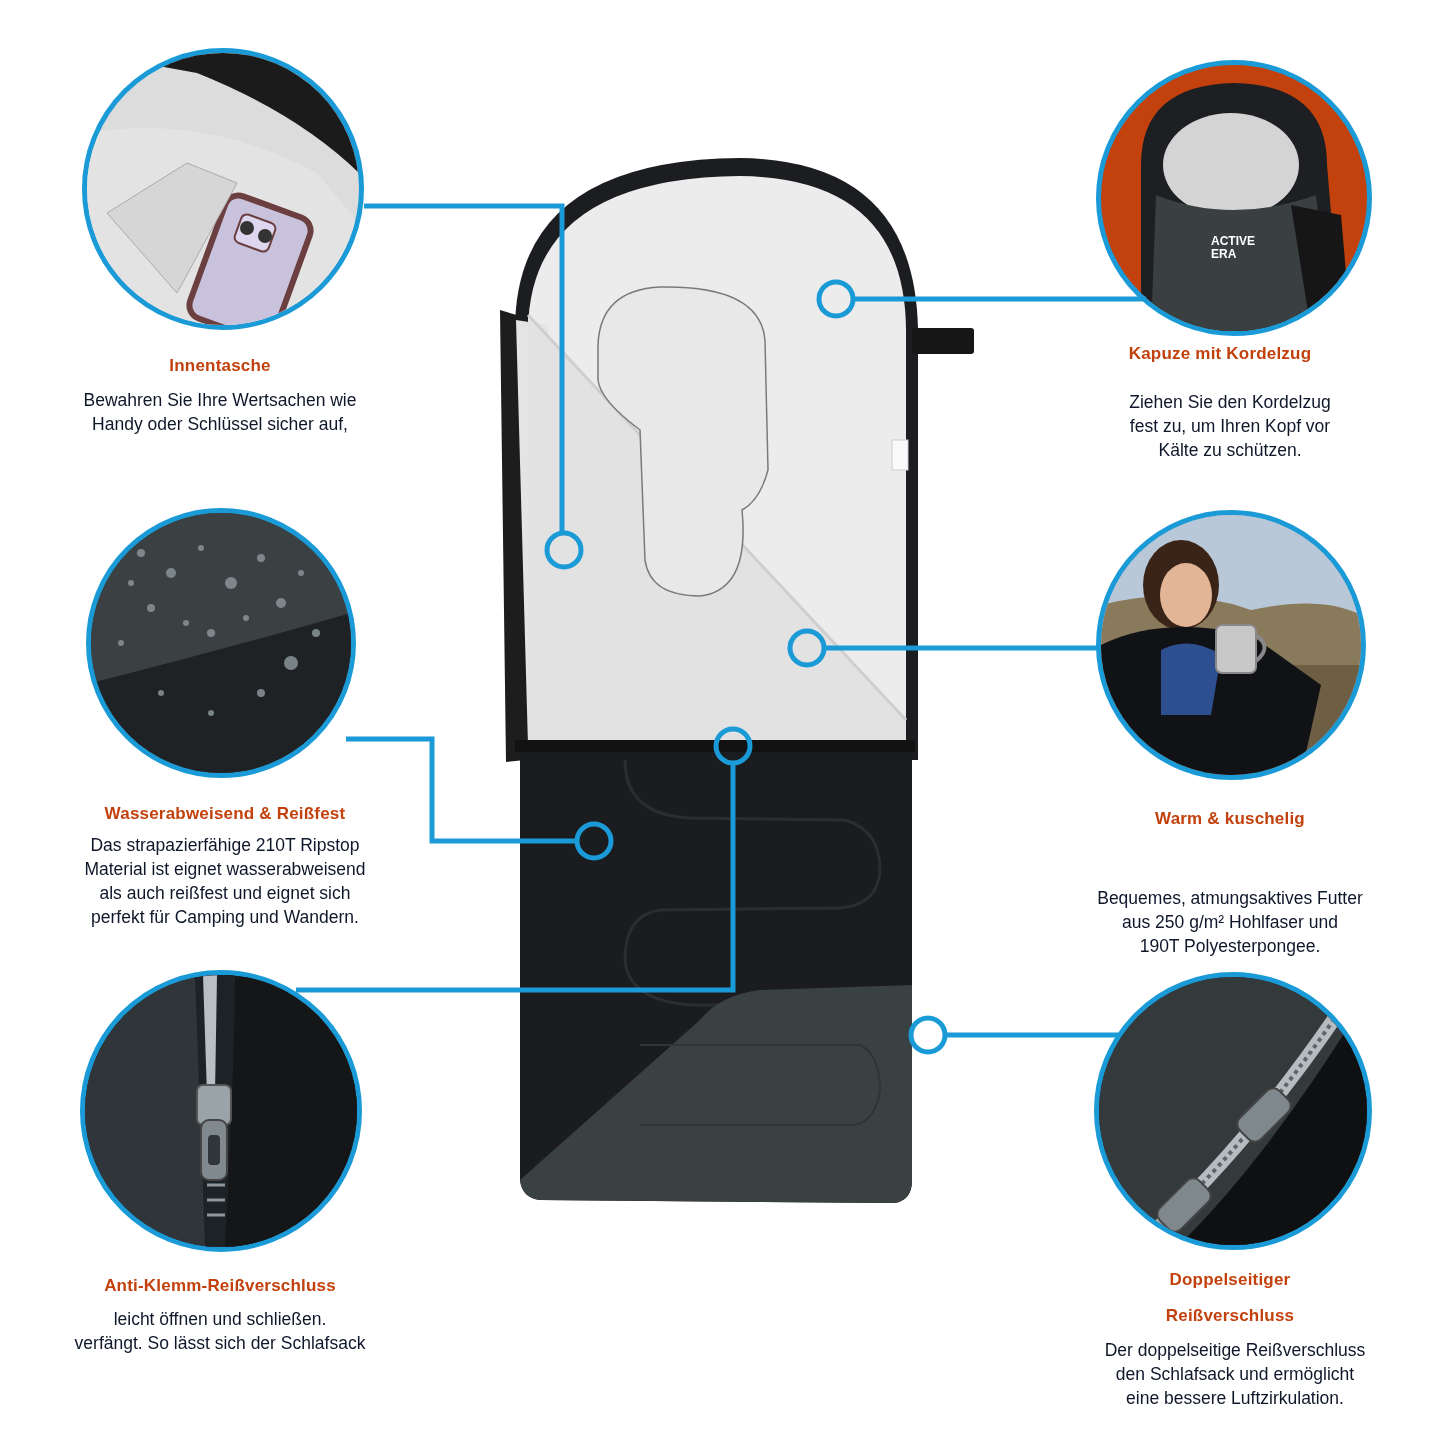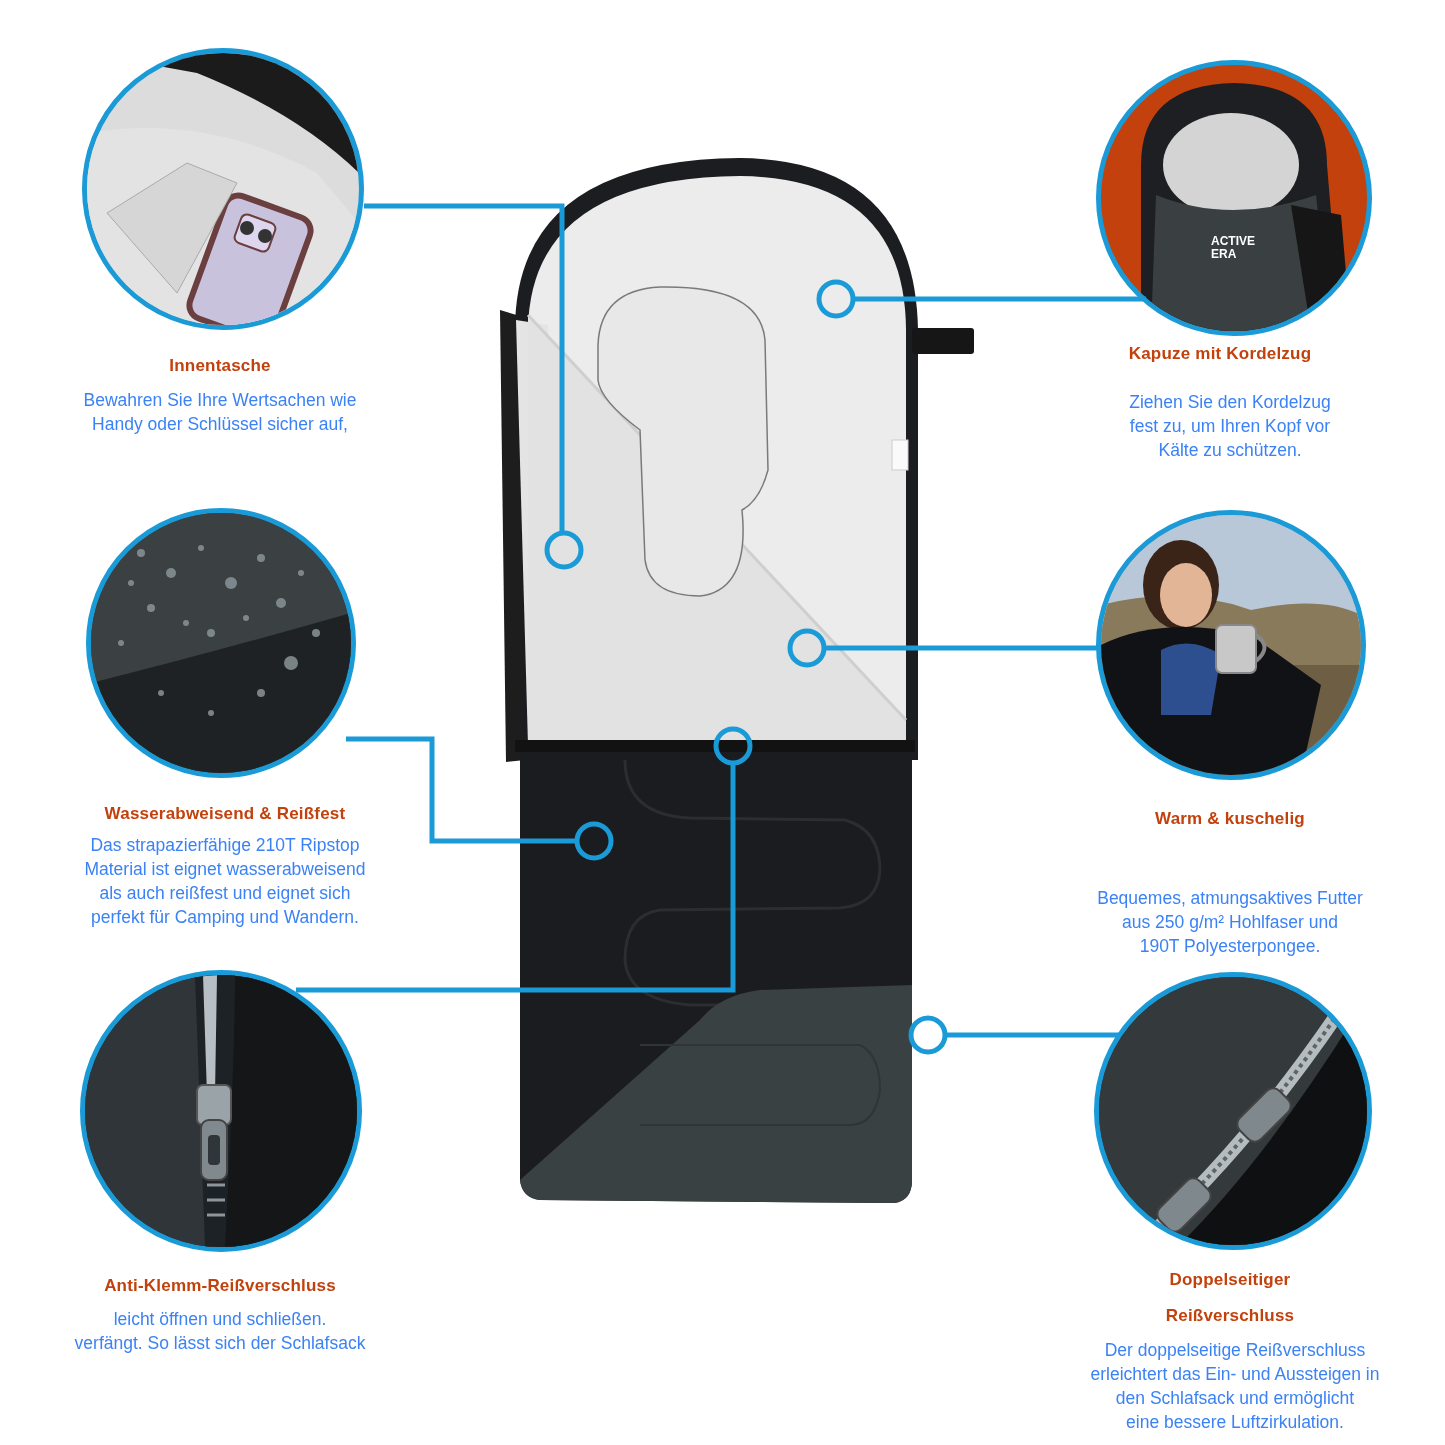--- a/index.html
+++ b/index.html
@@ -1,19 +1,19 @@
 <!DOCTYPE html>
 <html><head>
 <meta charset="utf-8">
 <style>
   html,body{margin:0;padding:0;background:#ffffff;}
   body{width:1445px;height:1445px;position:relative;overflow:hidden;font-family:"Liberation Sans","DejaVu Sans",sans-serif;}
   .abs{position:absolute;}
   .feat-title{position:absolute;text-align:center;color:#c2410c;font-weight:bold;font-size:17px;line-height:36px;letter-spacing:0.2px;}
-  .feat-desc{position:absolute;text-align:center;color:#3b82f6;font-size:17.5px;line-height:24px;}
+  .feat-desc{position:absolute;text-align:center;color:#0f172a;font-size:17.5px;line-height:24px;}
   .photo{position:absolute;border-radius:50%;border:5px solid #1a9ad6;overflow:hidden;box-sizing:border-box;}
   svg.overlay{position:absolute;left:0;top:0;pointer-events:none;}
 </style>
 </head>
 <body>
 
 <svg class="abs" style="left:480px;top:150px" width="500" height="1295" viewBox="480 150 500 1295">
 
   <path d="M515 330 Q515 160 740 158 Q915 160 918 330 L918 760 L515 760 Z" fill="#1c1d20"></path>
 
@@ -193,16 +193,15 @@
   <div>leicht öffnen und schließen.</div>
   <div>verfängt. So lässt sich der Schlafsack</div>
 </div>
 
 <div class="feat-title" style="left:1040px;top:1262px;width:380px;">
   <div>Doppelseitiger</div>
   <div>Reißverschluss</div>
 </div>
 <div class="feat-desc" style="left:1030px;top:1338px;width:410px;">
   <div>Der doppelseitige Reißverschluss</div>
-  <div>erleichtert das Ein- und Aussteigen in</div>
   <div>den Schlafsack und ermöglicht</div>
   <div>eine bessere Luftzirkulation.</div>
 </div>
 
 </body></html>

